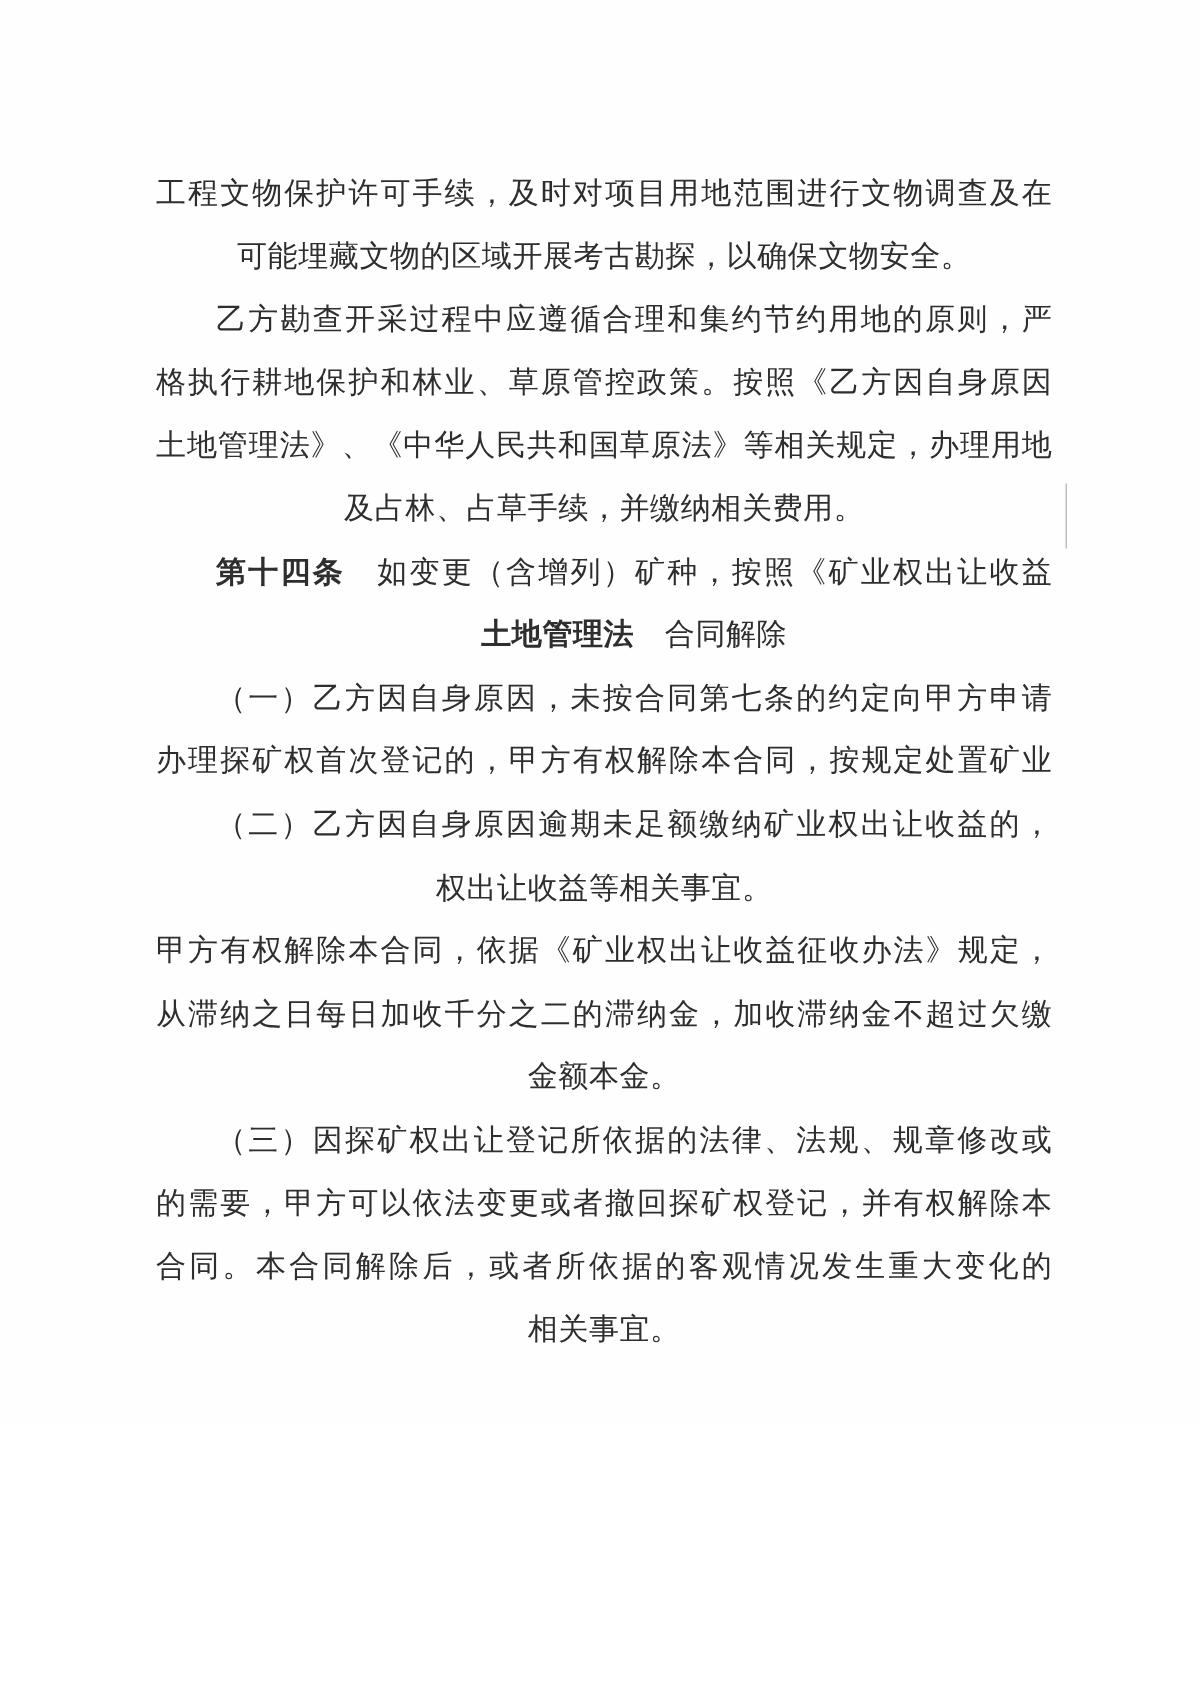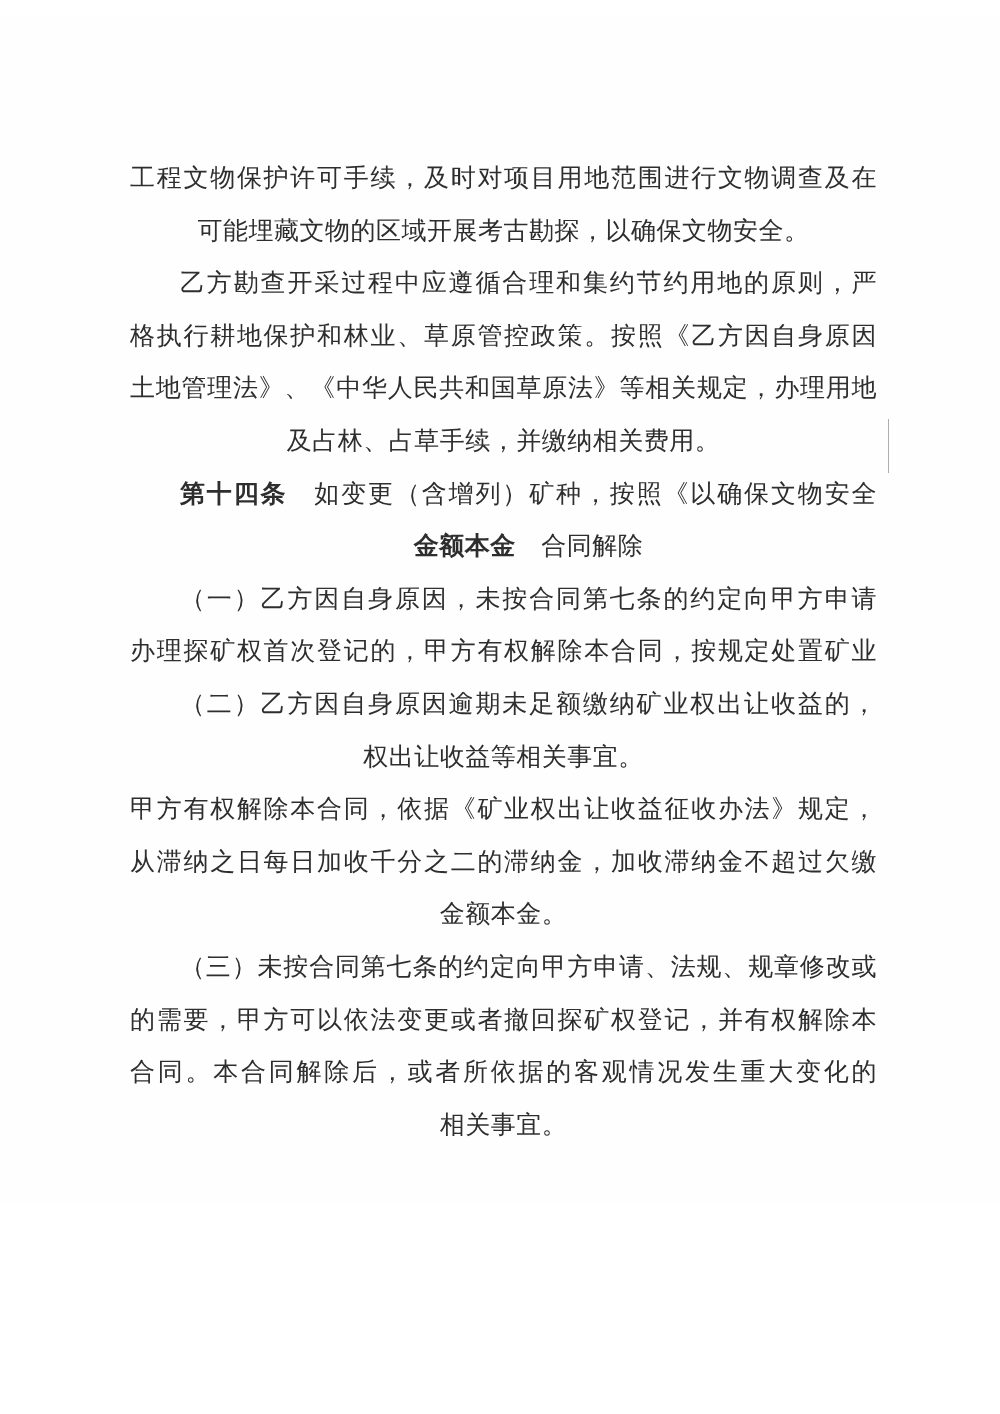--- a/index.html
+++ b/index.html
@@ -10,21 +10,21 @@
     width: 1000px;
     height: 1414px;
     background: #ffffff;
     position: relative;
     overflow: hidden;
     font-family: "Liberation Serif", "DejaVu Serif", serif;
   }
   .page {
     position: absolute;
     left: 0;
-    top: 16px;
+    top: 0;
     width: 1000px;
     height: 1186px;
     background: #fefefe;
     text-decoration: underline;
   }
   .content {
     position: absolute;
     left: 130px;
     top: 136px;
     width: 747px;
@@ -63,28 +63,28 @@
 <body>
 
 <div class="page" style="background: rgb(254, 254, 254);">
   <div class="content" style="color: rgb(46, 46, 46);">
       <div class="line justify"><span class="seg">工程文物保护许可手续，及时对项目用地范围进行文物调查及在</span></div>
       <div class="line"><span class="seg">可能埋藏文物的区域开展考古勘探，以确保文物安全。</span></div>
       <div class="line indent justify"><span class="seg">乙方勘查开采过程中应遵循合理和集约节约用地的原则，严</span></div>
       <div class="line justify"><span class="seg">格执行耕地保护和林业、草原管控政策。按照《乙方因自身原因</span></div>
       <div class="line justify"><span class="seg">土地管理法》、《中华人民共和国草原法》等相关规定，办理用地</span></div>
       <div class="line"><span class="seg">及占林、占草手续，并缴纳相关费用。</span></div>
-      <div class="line indent justify"><span class="seg bold">第十四条</span><span class="seg">　如变更（含增列）矿种，按照《以确保文物安全</span></div>
-      <div class="line indent"><span class="seg bold">金额本金</span><span class="seg">　合同解除</span></div>
+      <div class="line indent justify"><span class="seg bold">第十四条</span><span class="seg">　如变更（含增列）矿种，按照《矿业权出让收益</span></div>
+      <div class="line indent"><span class="seg bold">土地管理法</span><span class="seg">　合同解除</span></div>
       <div class="line indent justify"><span class="seg">（一）乙方因自身原因，未按合同第七条的约定向甲方申请</span></div>
       <div class="line justify"><span class="seg">办理探矿权首次登记的，甲方有权解除本合同，按规定处置矿业</span></div>
       <div class="line indent justify"><span class="seg">（二）乙方因自身原因逾期未足额缴纳矿业权出让收益的，</span></div>
       <div class="line"><span class="seg">权出让收益等相关事宜。</span></div>
       <div class="line justify"><span class="seg">甲方有权解除本合同，依据《矿业权出让收益征收办法》规定，</span></div>
       <div class="line justify"><span class="seg">从滞纳之日每日加收千分之二的滞纳金，加收滞纳金不超过欠缴</span></div>
       <div class="line"><span class="seg">金额本金。</span></div>
-      <div class="line indent justify"><span class="seg">（三）未按合同第七条的约定向甲方申请、法规、规章修改或</span></div>
+      <div class="line indent justify"><span class="seg">（三）因探矿权出让登记所依据的法律、法规、规章修改或</span></div>
       <div class="line justify"><span class="seg">的需要，甲方可以依法变更或者撤回探矿权登记，并有权解除本</span></div>
       <div class="line justify"><span class="seg">合同。本合同解除后，或者所依据的客观情况发生重大变化的</span></div>
       <div class="line"><span class="seg">相关事宜。</span></div>
     </div>
   <div class="scan-artifact-vline" style="background: rgb(174, 174, 174);"></div>
 </div>
 
 </body></html>

